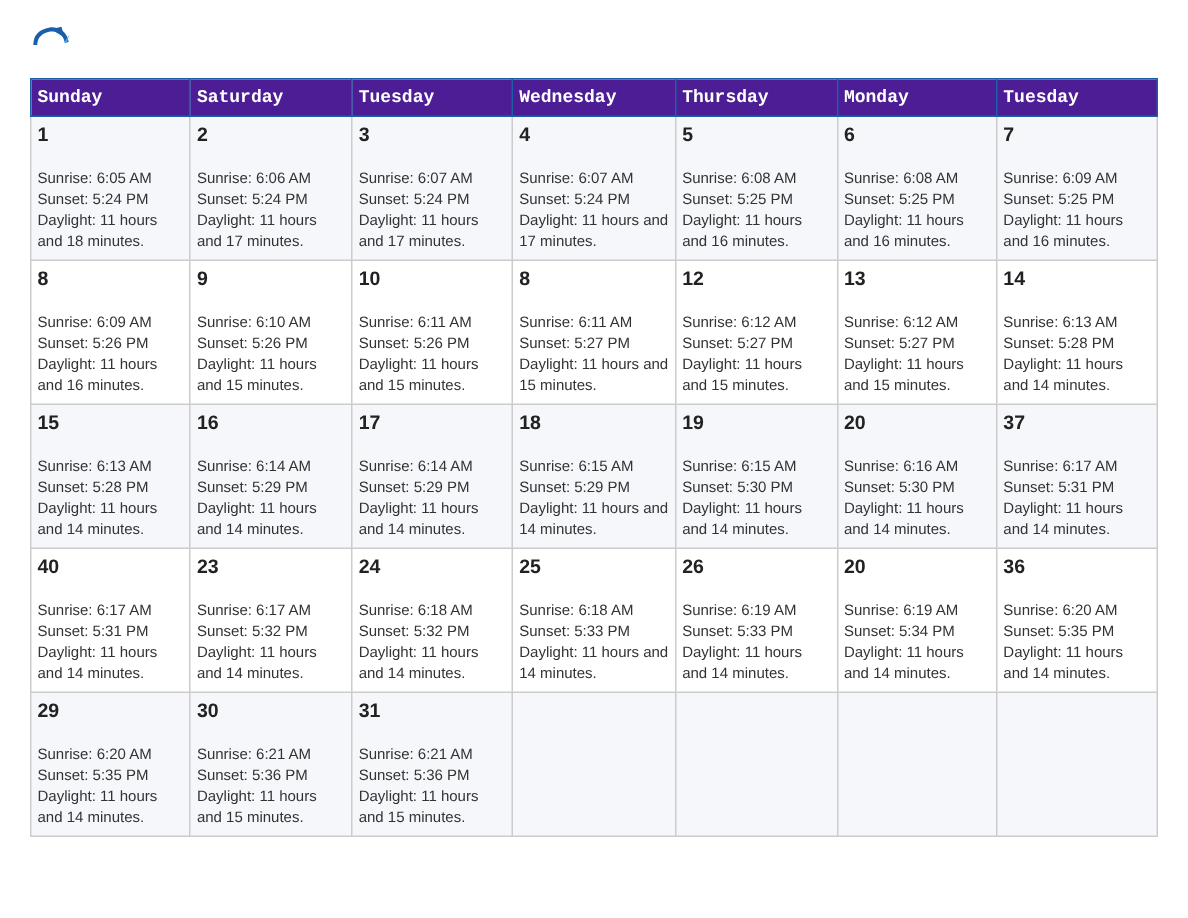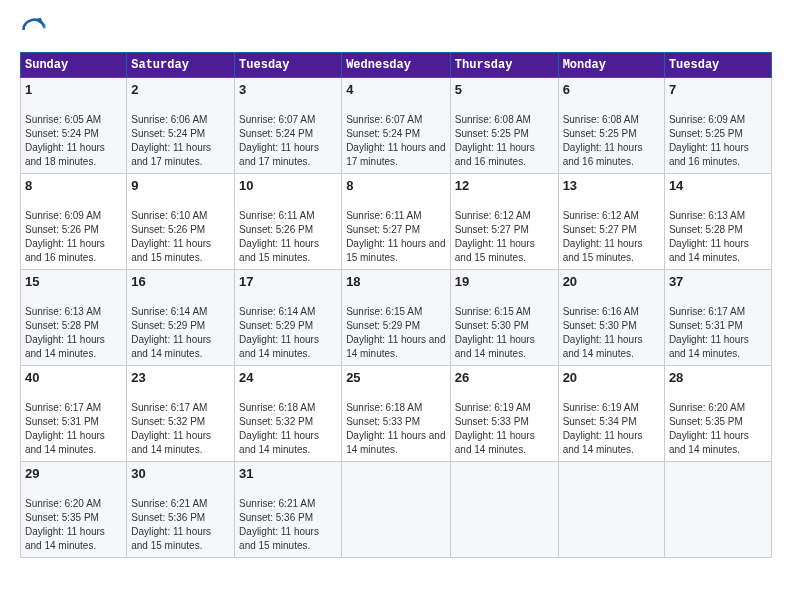--- a/index.html
+++ b/index.html
@@ -349,21 +349,21 @@
         </td>
           <td>
           <span class="day-num">20</span>
           <div class="day-info">
             Sunrise: 6:19 AM<br>
             Sunset: 5:34 PM<br>
             Daylight: 11 hours and 14 minutes.
           </div>
         </td>
           <td>
-          <span class="day-num">28</span>
+          <span class="day-num">36</span>
           <div class="day-info">
             Sunrise: 6:20 AM<br>
             Sunset: 5:35 PM<br>
             Daylight: 11 hours and 14 minutes.
           </div>
         </td>
         </tr>
         <tr>
           <td>
           <span class="day-num">29</span>

